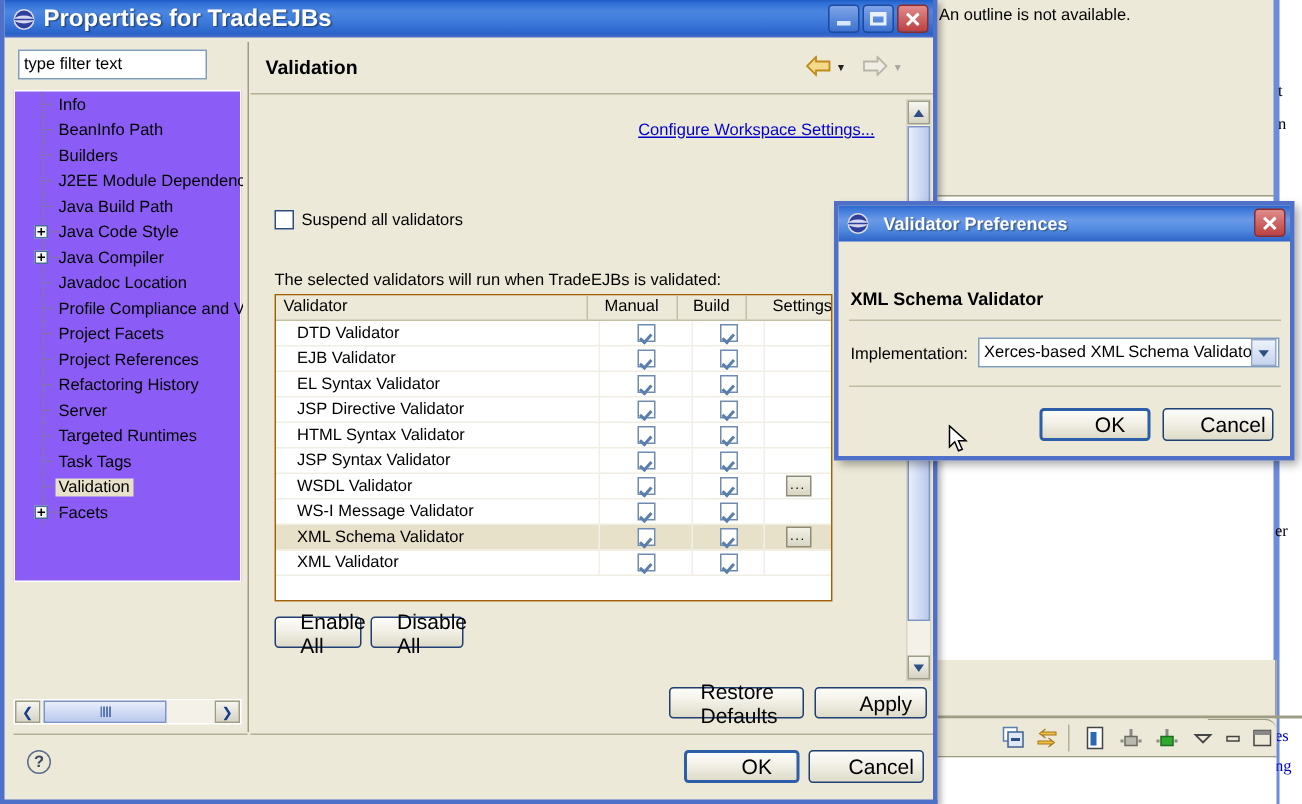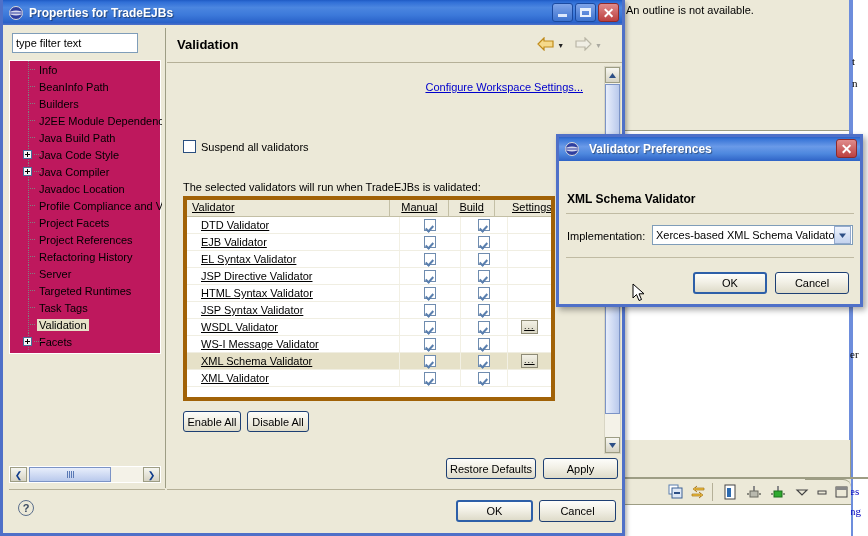--- a/index.html
+++ b/index.html
@@ -79,21 +79,21 @@
   }
   .titlebar {
     position: absolute; left: 0; top: 0; width: 619px; height: 25px;
     background: linear-gradient(180deg, #1f5bc4 0%, #2f6ed6 8%, #4b86e0 30%, #3c79da 60%, #2a62c9 90%, #4f70c8 100%);
     display: flex; align-items: center;
   }
   .titlebar-icon {
     margin-left: 5px; width: 16px; height: 16px; flex: none;
   }
   .titlebar-text {
-    margin-left: 5px; color: #ffffff; font-size: 12px; font-weight: bold;
+    margin-left: 5px; color: #ffffff; font-size: 16px; font-weight: bold;
     text-shadow: 1px 1px 1px rgba(0,0,0,0.45);
     white-space: nowrap;
   }
   .tb-buttons { position: absolute; right: 3px; top: 3px; display: flex; gap: 2px; }
   .tb-btn {
     width: 21px; height: 19px; border-radius: 3px;
     border: 1px solid #1b4aa0;
     display: flex; align-items: center; justify-content: center;
   }
   .tb-btn.min { background: linear-gradient(180deg,#7fa4e8,#3c72cf); }
@@ -107,22 +107,22 @@
   .tb-glyph-x { color: #ffffff; font-size: 14px; font-weight: bold; line-height: 1; }
 
   
   .filter-input {
     position: absolute; left: 9px; top: 33px; width: 126px; height: 20px;
     background: #fff; border: 1px solid #7f9db9;
     font-family: "Liberation Sans", sans-serif; font-size: 11px;
     padding: 0 3px; color: #000;
   }
   .tree-panel {
-    position: absolute; left: 6px; top: 60px; width: 152px; height: 294px;
-    background: #be185d; border: 1px solid #ffffff;
+    position: absolute; left: 6px; top: 60px; width: 152px; height: 328px;
+    background: #8b5cf6; border: 1px solid #ffffff;
   }
   .tree-list {
     position: absolute; left: 0; top: 0; width: 152px; height: 406px;
     overflow: hidden;
   }
   .tree-item {
     position: relative; height: 17px; display: flex; align-items: center;
     padding-left: 14px; white-space: nowrap;
   }
   .tree-item .dotted {
@@ -216,23 +216,22 @@
     transform: rotate(42deg);
   }
   .cb-label { font-size: 11px; color: #000; }
   .desc-text {
     position: absolute; left: 16px; top: 117px; font-size: 11px; color: #000;
   }
 
   
   .vtable {
     position: absolute; left: 16px; top: 132px; width: 372px; height: 205px;
-    background: #ffffff; border: 4px solid #a16207;
+    background: #ffffff; border: 1px solid #a16207;
     overflow: hidden;
-    text-decoration: underline;
   }
   .vt-head {
     display: flex; height: 17px; background: #ece9d8;
     border-bottom: 1px solid #c3bfa5;
   }
   .vt-head .th {
     font-size: 11px; color: #000; padding: 1px 5px;
     border-right: 1px solid #c3bfa5; white-space: nowrap;
   }
   .th.c-name { width: 216px; }
@@ -264,23 +263,24 @@
     background: linear-gradient(180deg,#f3f1e6,#d9d6c4);
     border: 1px solid #8e8b76;
     font-size: 9px; color: #000; line-height: 10px; text-align: center;
     letter-spacing: 1px;
   }
   .vt-row.blankrow { height: 17px; border-bottom: none; }
 
   .btn {
     background: linear-gradient(180deg,#fdfdfa 0%,#f2f0e6 45%,#dedbc9 100%);
     border: 1px solid #1d3f73; border-radius: 3px;
-    font-family: "Liberation Sans", sans-serif; font-size: 11px; color: #000;
+    font-family: "Liberation Sans", sans-serif; font-size: 14px; color: #000;
     display: flex; align-items: center; justify-content: center;
     cursor: pointer;
+    padding-left: 20px;
   }
   .btn.default { border: 2px solid #2d5fa8; }
   #enable-all { position: absolute; left: 16px; top: 347px; width: 58px; height: 21px; }
   #disable-all { position: absolute; left: 80px; top: 347px; width: 62px; height: 21px; }
 
   .vscroll {
     position: absolute; left: 601px; top: 66px; width: 17px; height: 388px;
     background: #f4f2e8; border: 1px solid #d8d5c4;
   }
   .vs-arrow {

